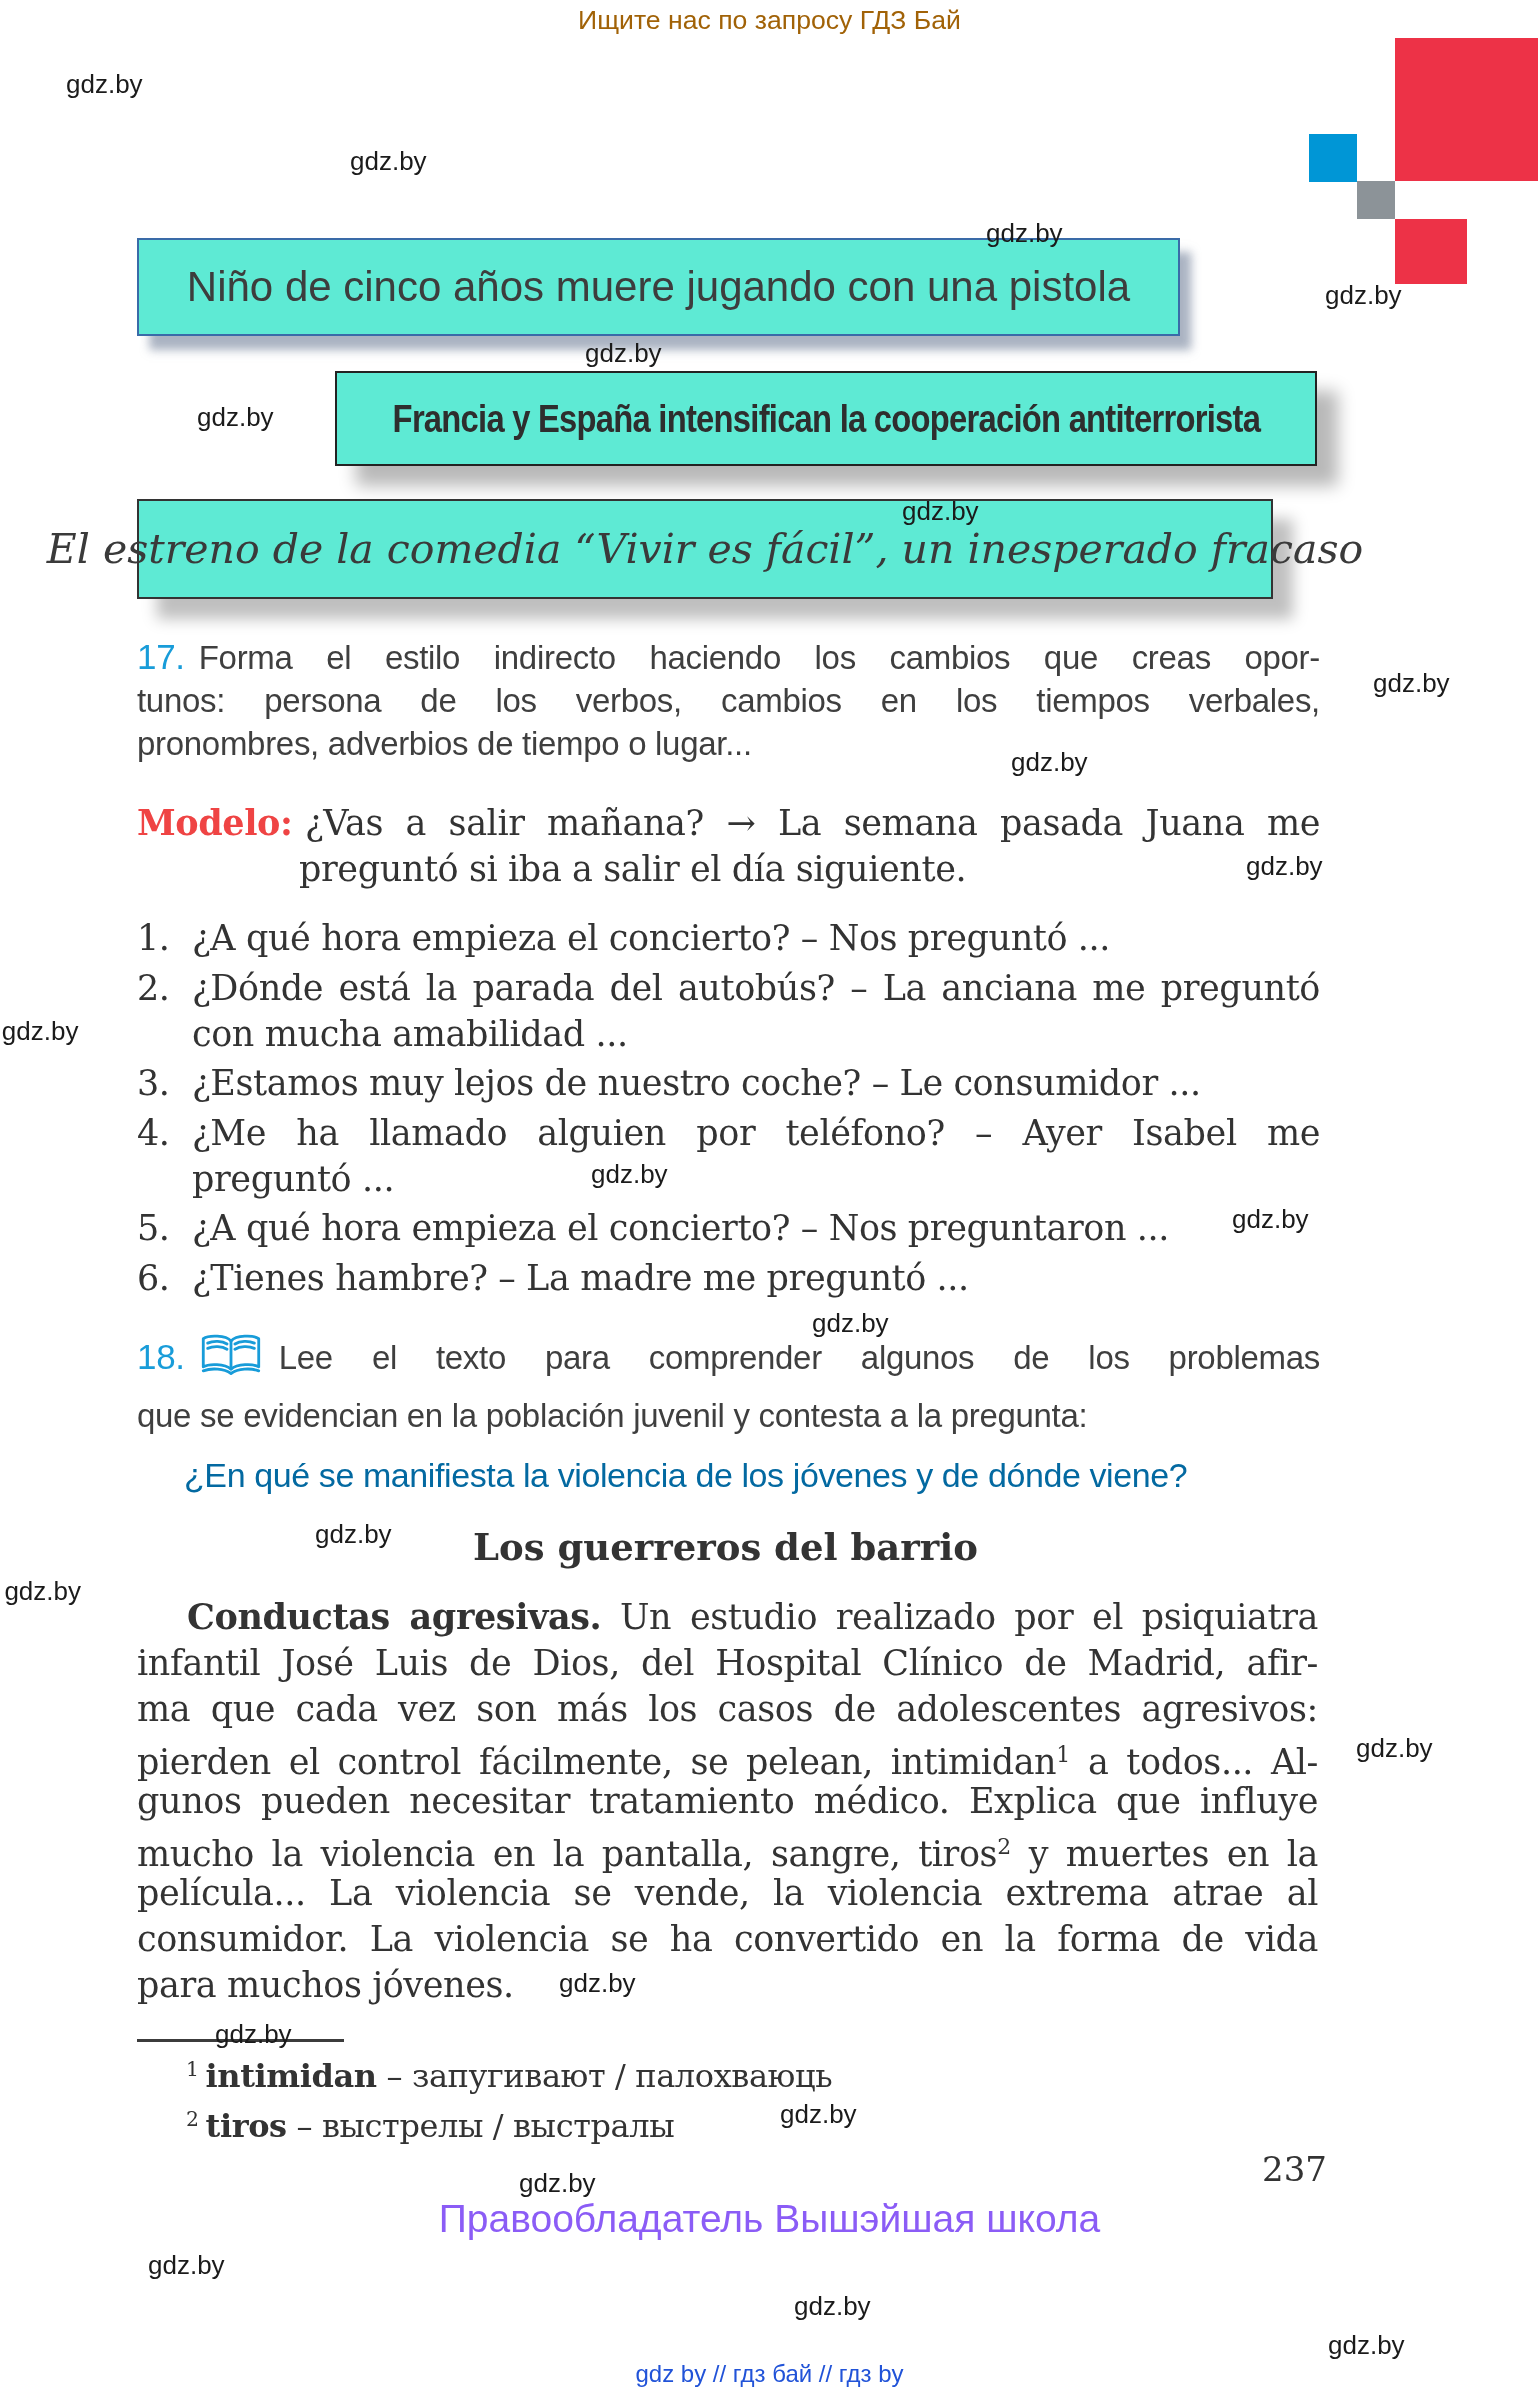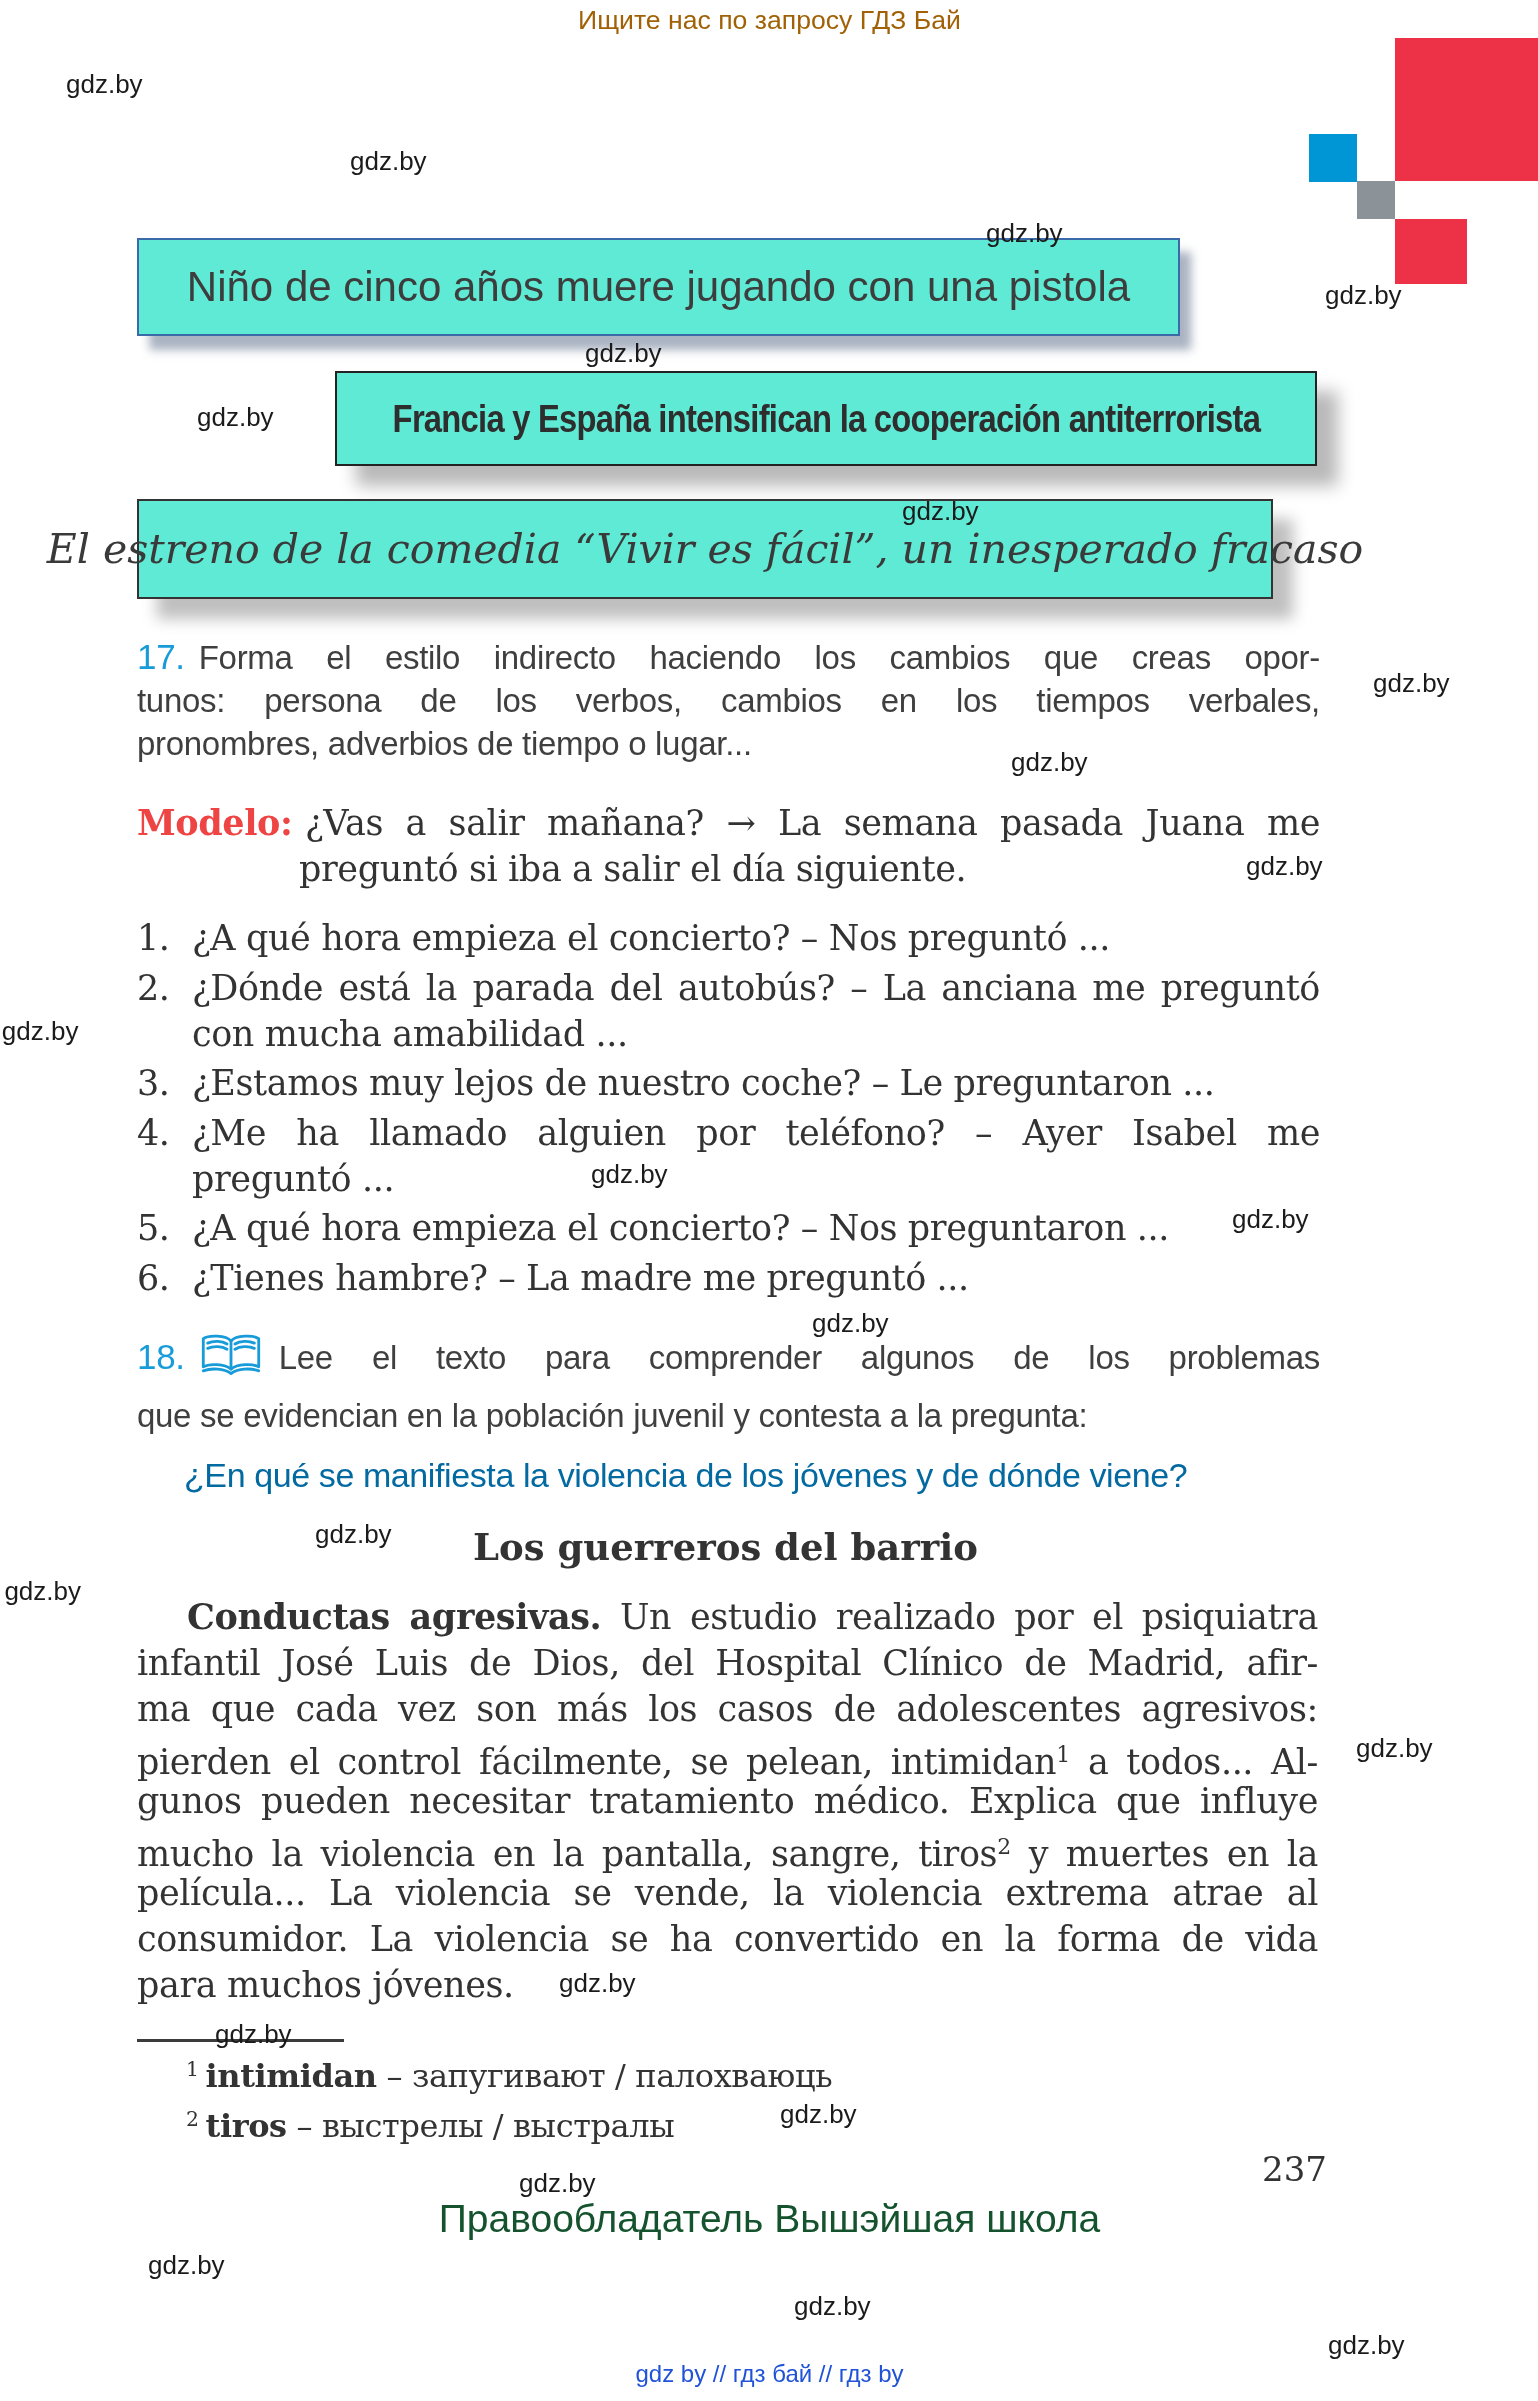--- a/index.html
+++ b/index.html
@@ -67,21 +67,21 @@
   .sup{font-size:22px;vertical-align:12.4px;letter-spacing:0;}
 
   #fnrule{position:absolute;left:137px;top:2039px;width:207px;height:2.7px;background:#3c3c3c;}
   #footnotes{position:absolute;left:186px;top:2048px;font-size:32px;}
   .fnline{line-height:43px;}
   .fnsup{font-size:20.4px;vertical-align:10.6px;margin-right:7px;}
 
   #pagenum{position:absolute;left:1262px;top:2149px;font-family:"DejaVu Serif",serif;
            font-size:34px;color:#333;}
   #publisher{position:absolute;left:0;top:2197px;width:100%;text-align:center;
-           font-size:39px;color:#14532d;}
+           font-size:39px;color:#8b5cf6;}
   #bluefoot{position:absolute;left:0;top:2360px;width:100%;text-align:center;
            font-size:24px;color:#2153d8;}
 </style>
 </head>
 <body>
 
 <div id="page">
 
   <div id="promo-top">Ищите нас по запросу ГДЗ Бай</div>
 
@@ -113,21 +113,21 @@
 
   <div id="list" class="serif">
       <div class="litem">
         <div class="lline"><span class="lnum">1.</span><span>¿A qué hora empieza el concierto? – Nos preguntó ...</span></div>
       </div>
       <div class="litem">
         <div class="lline jl"><span class="lnum">2.</span><span>¿Dónde está la parada del autobús? – La anciana me preguntó</span></div>
         <div class="lline lcont">con mucha amabilidad ...</div>
       </div>
       <div class="litem">
-        <div class="lline"><span class="lnum">3.</span><span>¿Estamos muy lejos de nuestro coche? – Le preguntaron ...</span></div>
+        <div class="lline"><span class="lnum">3.</span><span>¿Estamos muy lejos de nuestro coche? – Le consumidor ...</span></div>
       </div>
       <div class="litem">
         <div class="lline jl"><span class="lnum">4.</span><span>¿Me ha llamado alguien por teléfono? – Ayer Isabel me</span></div>
         <div class="lline lcont">preguntó ...</div>
       </div>
       <div class="litem">
         <div class="lline"><span class="lnum">5.</span><span>¿A qué hora empieza el concierto? – Nos preguntaron ...</span></div>
       </div>
       <div class="litem">
         <div class="lline"><span class="lnum">6.</span><span>¿Tienes hambre? – La madre me preguntó ...</span></div>

